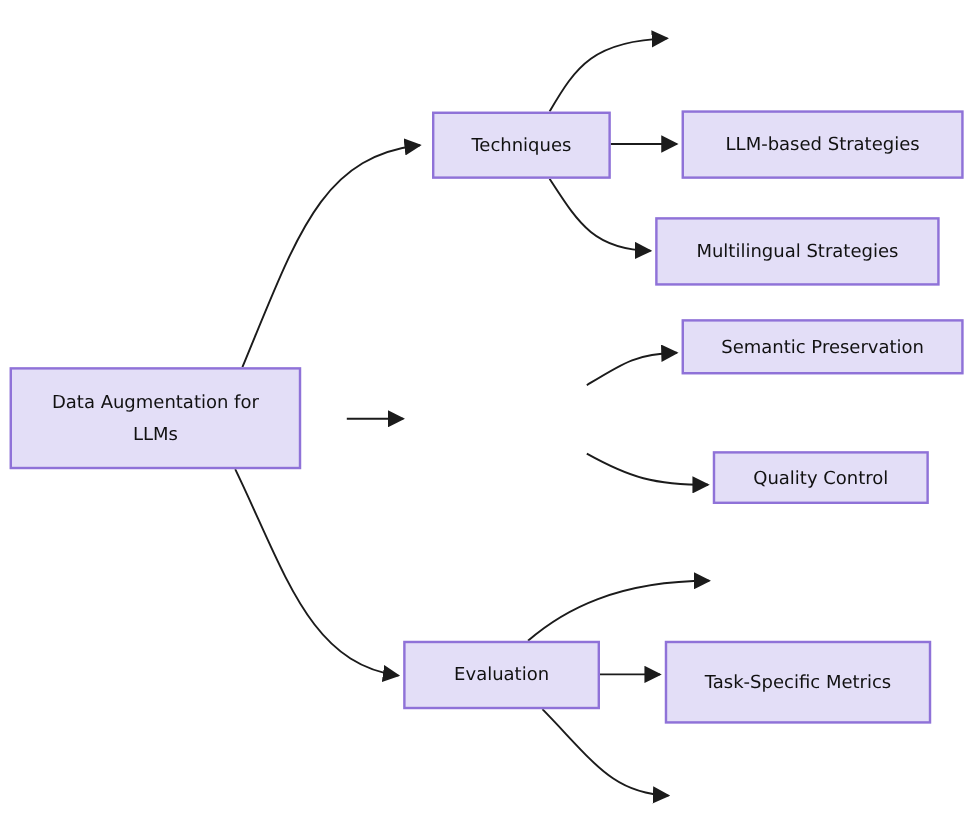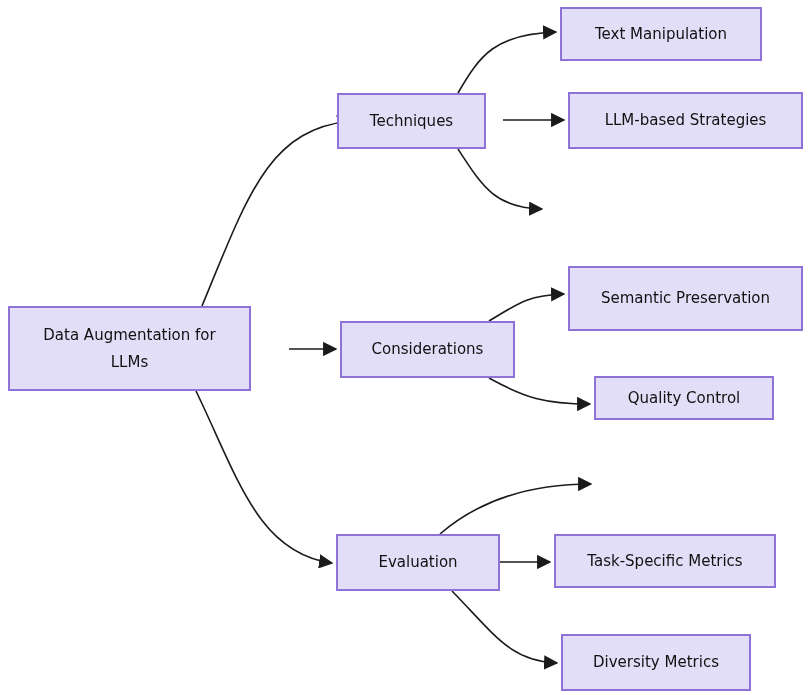--- a/index.html
+++ b/index.html
@@ -54,51 +54,45 @@
     <path class="edge" d="M440,534 C470,508 515,484 591,484" marker-end="url(#arrow)"></path>
     <path class="edge" d="M481,562 L550,562" marker-end="url(#arrow)"></path>
     <path class="edge" d="M452,591 C495,635 510,661 557,663" marker-end="url(#arrow)"></path>
   </svg>
 
   <div class="node" style="left:8px;top:306px;width:243px;height:85px">
     <span class="lbl">Data Augmentation for
 LLMs</span>
   </div>
 
-  <div class="node" style="left:337px;top:93px;width:149px;height:56px">
+  <div class="node" style="left:360px;top:93px;width:149px;height:56px">
     <span class="lbl">Techniques</span>
   </div>
 
-  <div class="node" style="left:560px;top:7px;width:202px;height:54px">
-    <span class="lbl">Text Manipulation</span>
-  </div>
 
   <div class="node" style="left:568px;top:92px;width:235px;height:57px">
     <span class="lbl">LLM-based Strategies</span>
   </div>
 
-
-  <div class="node" style="left:340px;top:321px;width:175px;height:57px">
-    <span class="lbl">Considerations</span>
+  <div class="node" style="left:546px;top:181px;width:237px;height:57px">
+    <span class="lbl">Multilingual Strategies</span>
   </div>
 
-  <div class="node" style="left:568px;top:266px;width:235px;height:65px">
+
+  <div class="node" style="left:568px;top:266px;width:235px;height:46px">
     <span class="lbl">Semantic Preservation</span>
   </div>
 
   <div class="node" style="left:594px;top:376px;width:180px;height:44px">
     <span class="lbl">Quality Control</span>
   </div>
 
   <div class="node" style="left:336px;top:534px;width:164px;height:57px">
     <span class="lbl">Evaluation</span>
   </div>
 
 
-  <div class="node" style="left:554px;top:534px;width:222px;height:54px">
+  <div class="node" style="left:554px;top:534px;width:222px;height:69px">
     <span class="lbl">Task-Specific Metrics</span>
   </div>
 
-  <div class="node" style="left:561px;top:634px;width:190px;height:57px">
-    <span class="lbl">Diversity Metrics</span>
-  </div>
 
 </div>
 
 </body></html>

